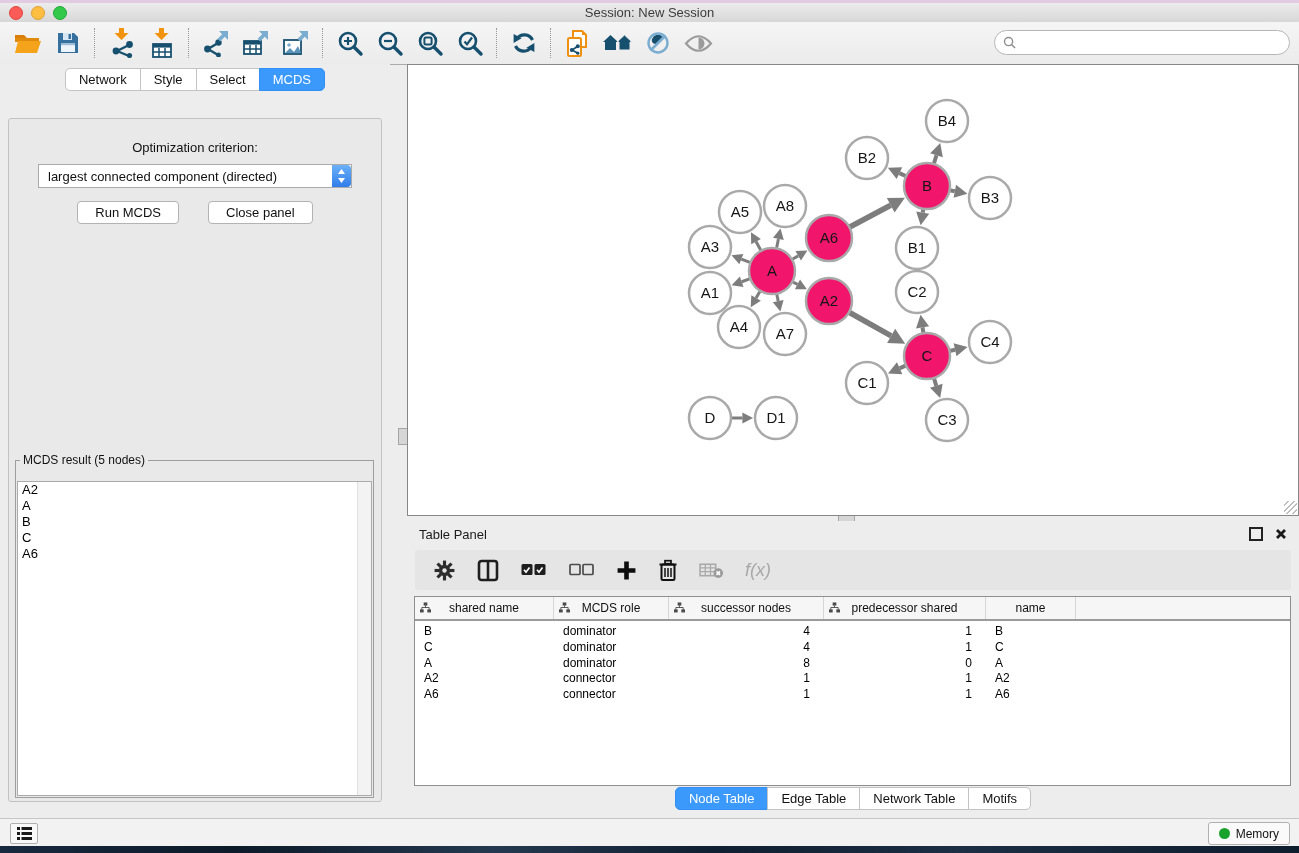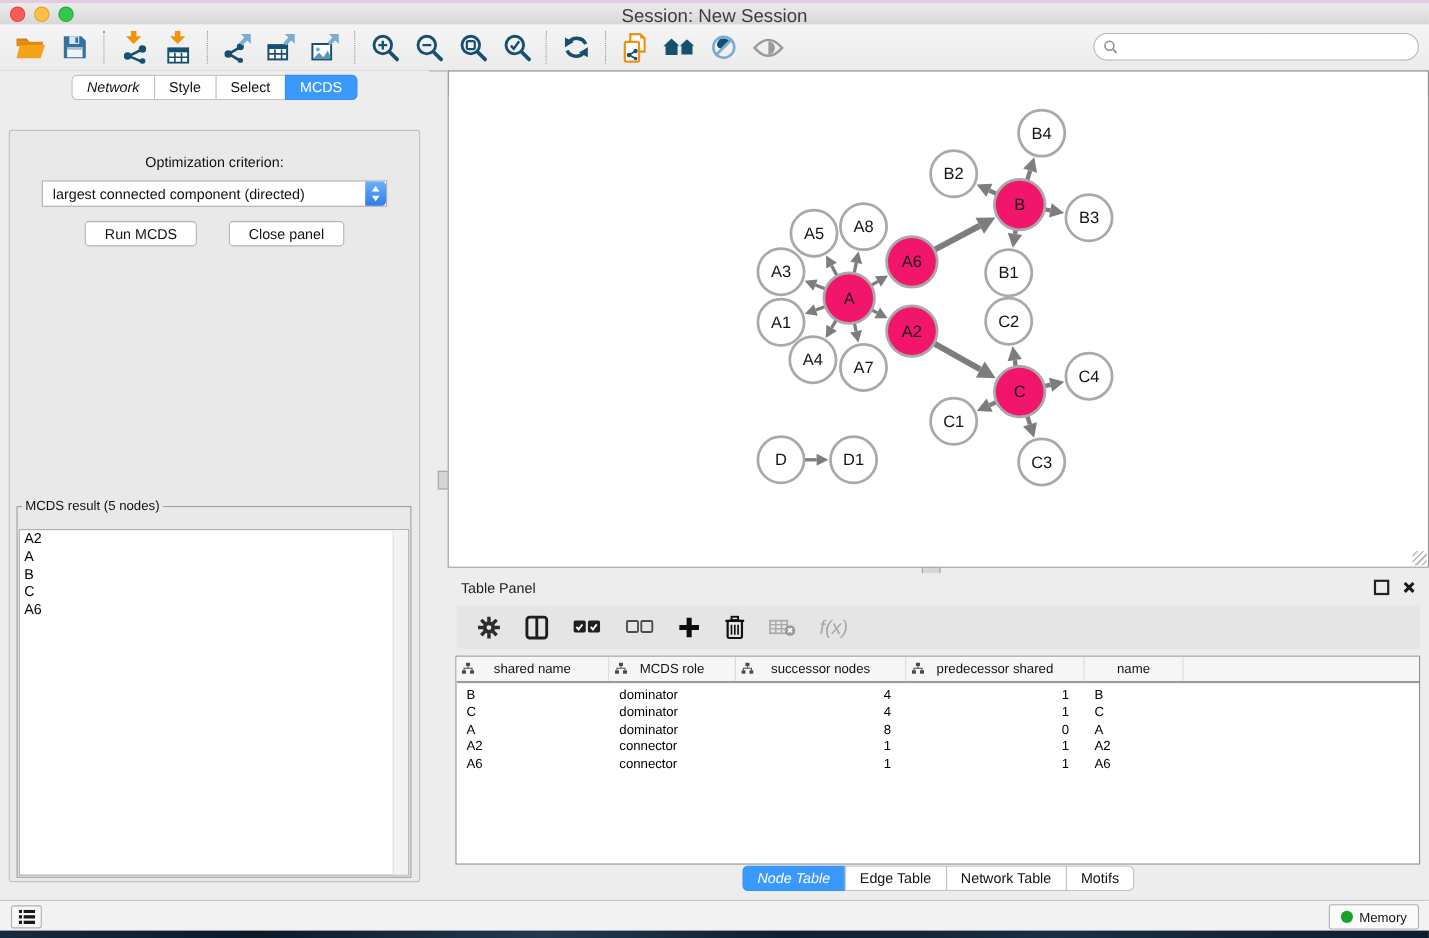--- a/index.html
+++ b/index.html
@@ -8,42 +8,42 @@
   
   #desktop-top{left:0;top:0;width:1299px;height:3px;background:#e2cce2;}
   #titlebar{left:0;top:3px;width:1299px;height:19px;
     background:linear-gradient(#ececec,#d7d7d7);border-bottom:1px solid #b2b2b2;}
   .lights{display:flex;gap:8px;align-items:center;height:100%;padding-left:9px;}
   .light{width:12px;height:12px;border-radius:50%;}
   .light.red{background:#fc5b57;border:1px solid #e2443e;}
   .light.yellow{background:#fdbe41;border:1px solid #e0a131;}
   .light.green{background:#34c84a;border:1px solid #24a939;}
   .titlebar-text{position:absolute;left:0;right:0;top:2px;text-align:center;
-    font-size:17px;color:#3c3c3c;}
+    font-size:13px;color:#3c3c3c;}
   
   #toolbar{left:0;top:22px;width:1299px;height:42px;
     background:linear-gradient(#f5f5f5,#ebebeb);border-bottom:1px solid #ababab;
     display:flex;align-items:center;}
   .tool-btn{width:40px;height:36px;display:flex;align-items:center;justify-content:center;}
   .tb-sep{width:1px;height:30px;border-left:1px dotted #979797;margin:0 6px;}
   #search-box{position:absolute;right:9px;top:30px;width:296px;height:25px;
     background:#fff;border:1px solid #b6b6b6;border-radius:13px;
     display:flex;align-items:center;padding-left:8px;box-sizing:border-box;}
   #search-box input{border:none;outline:none;flex:1;font-size:13px;background:transparent;
     font-family:"Liberation Sans",sans-serif;margin-left:5px;}
   
   #control-panel{left:0;top:64px;width:390px;height:754px;background:#ededed;}
   .panel-header{height:26px;display:flex;align-items:center;padding:0 12px;}
   .panel-title{font-size:13px;color:#1c1c1c;flex:1;}
   .float-btn{width:10px;height:10px;border:2px solid #222;margin-right:12px;}
   .close-btn{width:12px;height:12px;}
   .seg{display:flex;justify-content:center;}
   .seg-tab{background:#fff;border:1px solid #c3c3c3;padding:3px 13px;font-size:13px;
     color:#111;margin-left:-1px;white-space:nowrap;}
-  .seg-tab:first-child{border-radius:5px 0 0 5px;margin-left:0;font-style:italic;}
+  .seg-tab:first-child{border-radius:5px 0 0 5px;margin-left:0;}
   .seg-tab:last-child{border-radius:0 5px 5px 0;}
   .seg-tab.active{background:#3b99fc;border-color:#3090f5;color:#fff;}
   #cp-tabs{margin-top:4px;}
   #cp-content{position:absolute;left:8px;top:54px;width:372px;height:682px;
     background:#e9e9e9;border:1px solid #c2c2c2;border-radius:3px;}
   #opt-label{text-align:center;margin-top:21px;font-size:13px;color:#111;}
   #criterion-select{margin:9px auto 0;width:312px;height:22px;background:#fff;
     border:1px solid #ababab;border-radius:0;display:flex;align-items:center;}
   #criterion-text{flex:1;font-size:13px;padding-left:9px;color:#111;white-space:nowrap;overflow:hidden;}
   #criterion-stepper{width:19px;height:22px;border-radius:0 4px 4px 0;

